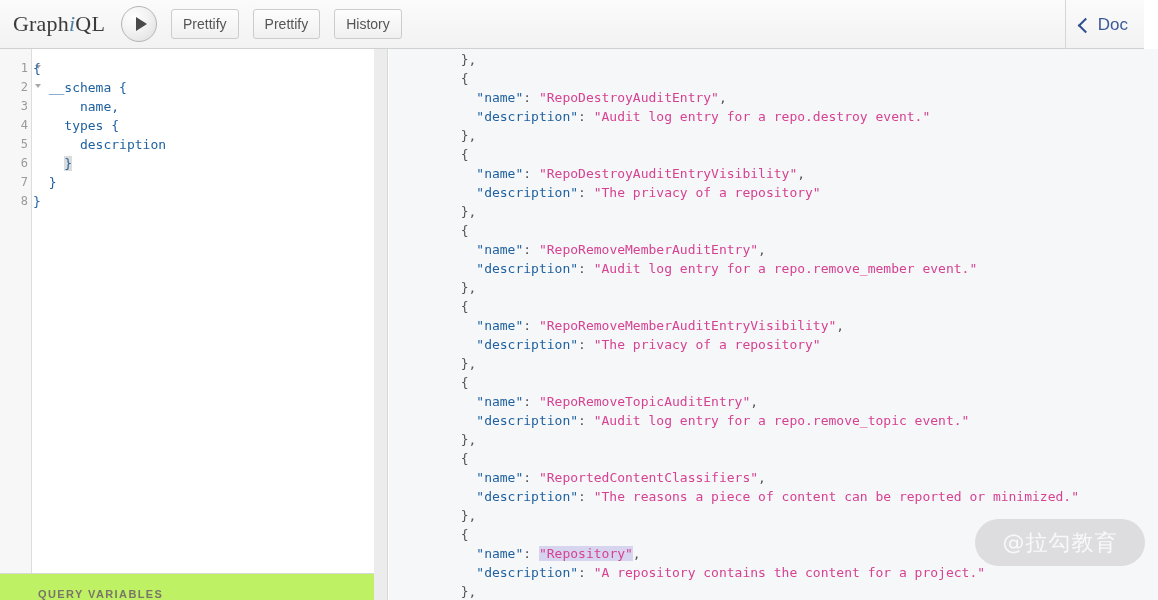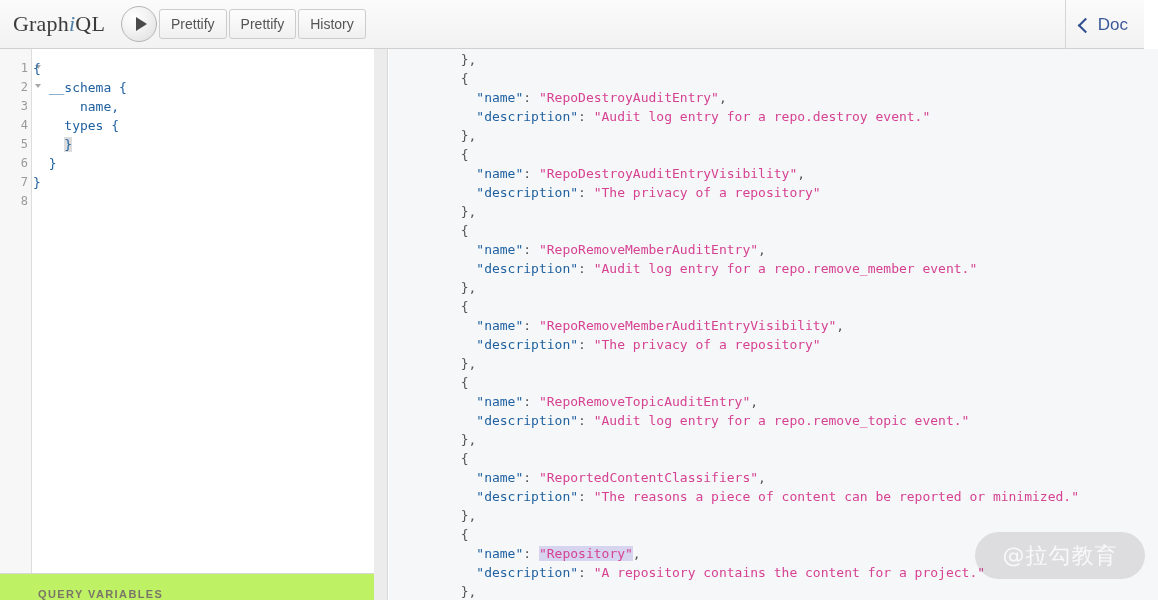--- a/index.html
+++ b/index.html
@@ -47,21 +47,21 @@
   }
   .exec-tri {
     width: 0; height: 0;
     border-left: 11px solid #4a4a4a;
     border-top: 7px solid transparent;
     border-bottom: 7px solid transparent;
     margin-left: 4px;
   }
 
   .tbtn {
-    margin-left: 2px;
+    margin-left: 14px;
     height: 28px;
     padding: 0 11px;
     background: linear-gradient(#fdfdfd, #f0f0f0);
     border: 1px solid #cccccc;
     border-radius: 3px;
     font-size: 14px;
     color: #555555;
     display: flex; align-items: center;
     cursor: pointer;
     white-space: nowrap;
@@ -192,21 +192,21 @@
     padding-left: 56px;
   }
   .jk  { color: #1f61a0; }   
   .jp  { color: #555555; }   
   .jv  { color: #d64292; }   
   .sel { background: #d7d4f0; }
 
   
   .watermark {
     position: absolute;
-    left: 975px; top: 532px;
+    left: 975px; top: 519px;
     width: 170px; height: 47px;
     border-radius: 24px;
     background: rgba(0,0,0,0.10);
     display: flex; align-items: center; justify-content: center;
     pointer-events: none;
   }
   .watermark span {
     font-size: 22px;
     color: rgba(255,255,255,0.80);
     letter-spacing: 1px;
@@ -248,20 +248,21 @@
           <div class="gut-line">6</div>
           <div class="gut-line">7</div>
           <div class="gut-line">8</div>
         </div>
     </div>
     <div class="code" id="qcode">
         <div class="q-line">{</div>
         <div class="q-line">  __schema {</div>
         <div class="q-line">      name,</div>
         <div class="q-line">    types {</div>
+        <div class="q-line">      description</div>
         <div class="q-line">    <span class="cursor-box">}</span></div>
         <div class="q-line">  }</div>
         <div class="q-line">}</div>
       </div>
   </div>
 
   <div class="divider"></div>
 
   <div class="qvars">
     <span class="qvars-label">QUERY VARIABLES</span>

